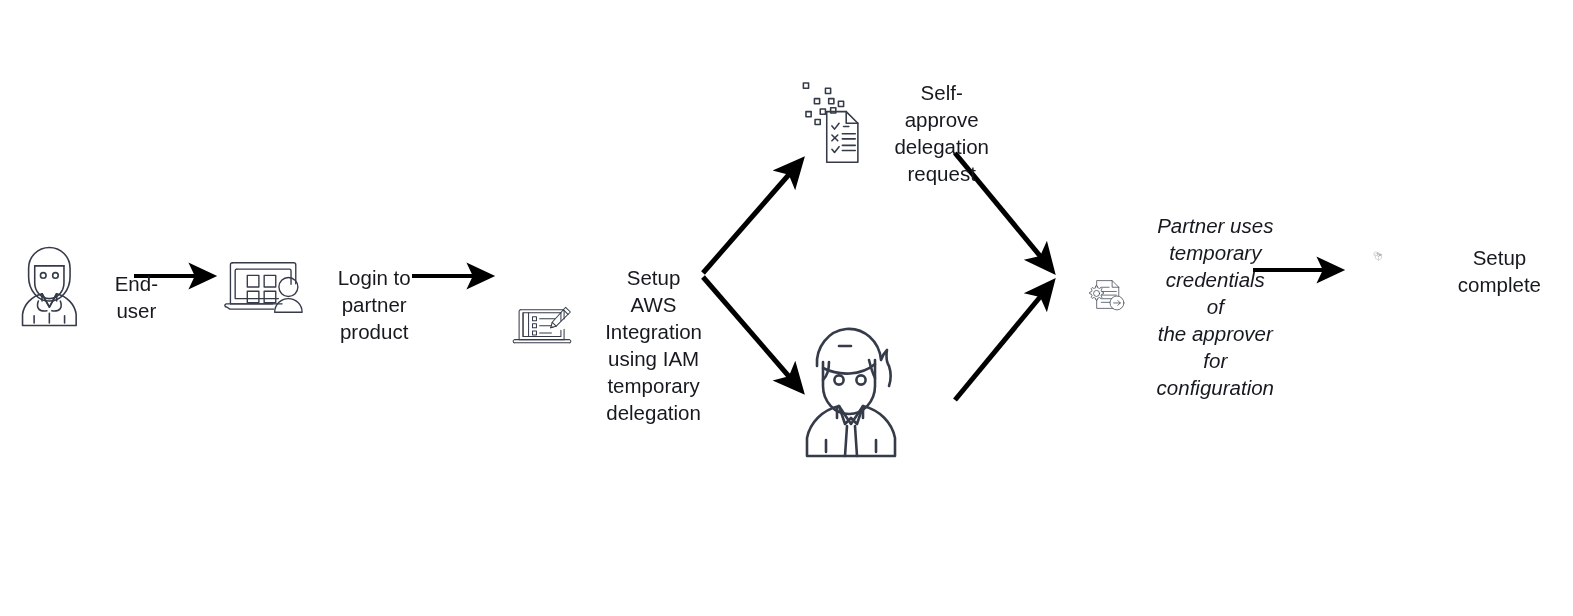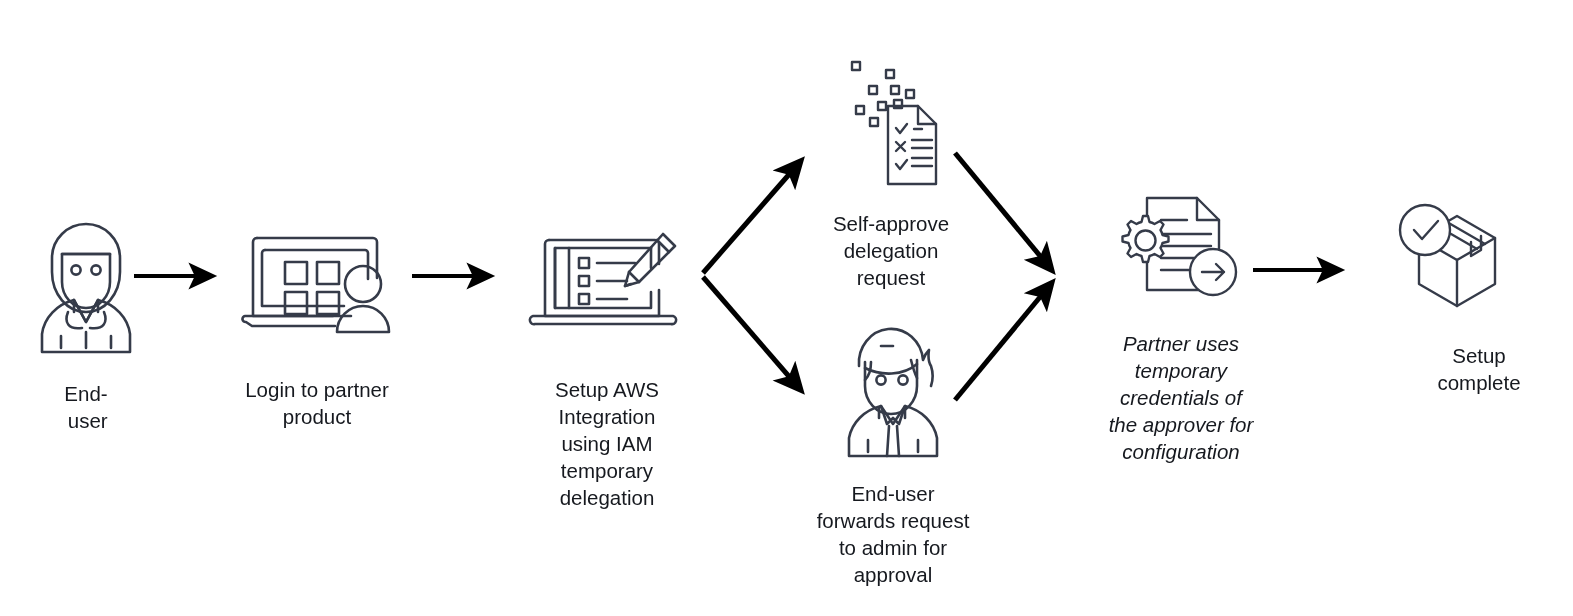--- a/index.html
+++ b/index.html
@@ -14,36 +14,36 @@
   #diagram-root {
     position: relative;
     width: 1573px;
     height: 616px;
     background: #ffffff;
     overflow: hidden;
   }
   .node {
     position: absolute;
     display: flex;
-    flex-direction: column;
     align-items: center;
+    gap: 30px;
   }
   .node-icon {
     display: block;
   }
   .node-label {
     font-family: "Liberation Sans", sans-serif;
     font-size: 20.5px;
     line-height: 27px;
     color: #16191f;
     text-align: center;
     white-space: pre-line;
   }
   .label-left {
-    text-align: right;
+    text-align: center;
   }
   .connector {
     position: absolute;
     left: 0;
     top: 0;
     width: 1573px;
     height: 616px;
     pointer-events: none;
   }
   
@@ -243,24 +243,20 @@
 
         <path d="M14,138 v-18 a44,40 0 0 1 32,-32 l12,18 l12,-18 a44,40 0 0 1 32,32 v18 z"></path>
 
         <path d="M46,88 l6,18 l6,-6 l6,6 l6,-18"></path>
 
         <path d="M54,108 l-2,30 M62,108 l2,30"></path>
 
         <path d="M33,122 v12 M83,122 v12"></path>
       </g>
     </svg>
-    <div class="node-label">End-user
-forwards request
-to admin for
-approval</div>
   </div>
 
   <div class="node" id="node-partner">
     <svg class="node-icon" width="128" height="118" viewBox="0 0 128 118">
       <g fill="none" stroke="#353b49" stroke-width="2.4" stroke-linecap="round" stroke-linejoin="round">
 
         <path d="M30,8 h50 l22,22 v70 h-72 z" fill="#ffffff"></path>
         <path d="M80,8 v22 h22"></path>
 
         <path d="M44,30 h26 M44,44 h50 M44,56 h50 M44,68 h50 M44,80 h42"></path>

